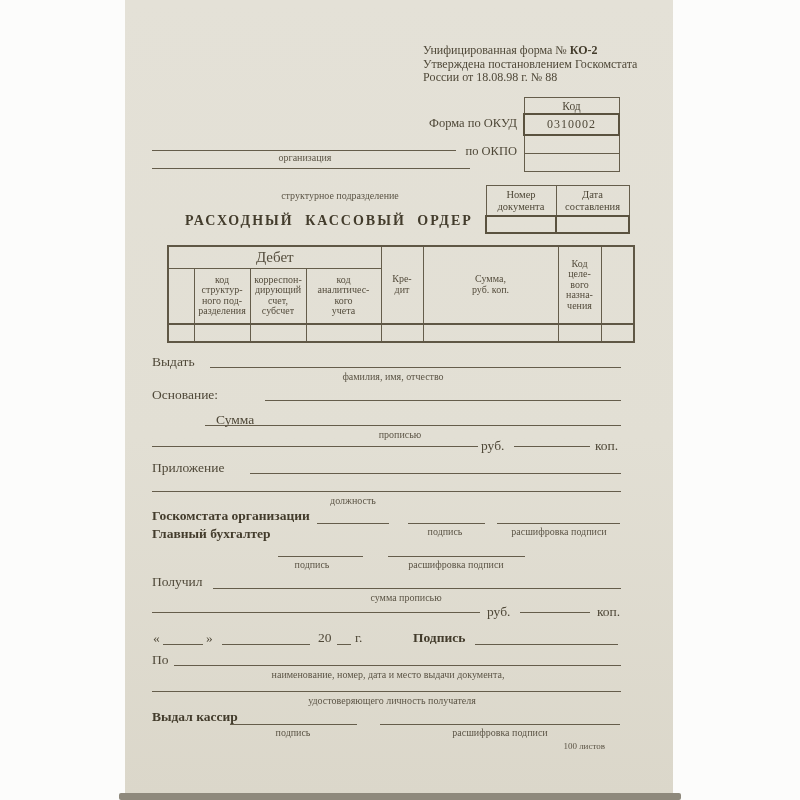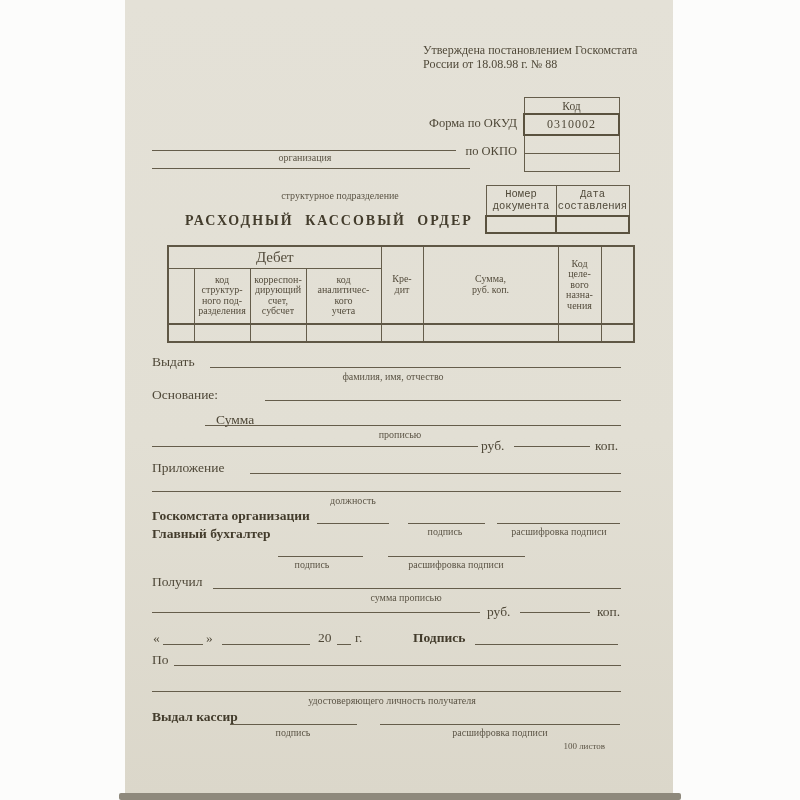--- a/index.html
+++ b/index.html
@@ -25,21 +25,21 @@
   table{border-collapse:collapse;table-layout:fixed;}
   td{padding:0;}
   
   .cbt{position:absolute;left:398px;top:97px;width:97px;border:1.5px solid #655d4b;}
   .cbt td{border:1px solid #655d4b;text-align:center;font-size:11.5px;color:#4f4838;}
   .cbt tr.head td{height:15px;}
   .cbt tr.val td{height:19px;border:2px solid #5a523f;font-size:12px;letter-spacing:1px;}
   .cbt tr.empty td{height:17px;}
   .rlbl{position:absolute;font-size:12.5px;color:#4f4838;text-align:right;white-space:nowrap;}
   
-  .docbox{position:absolute;left:360px;top:185px;border:1.5px solid #655d4b;font-family:Liberation Mono, monospace;}
+  .docbox{position:absolute;left:360px;top:185px;border:1.5px solid #655d4b;}
   .docbox td{border:1px solid #655d4b;text-align:center;vertical-align:middle;
     font-size:10.5px;line-height:11.5px;color:#4f4838;white-space:pre-line;}
   .docbox tr.h td{height:29px;}
   .docbox tr.v td{height:15px;border:2px solid #5a523f;}
   
   .title{position:absolute;left:60px;top:213px;width:280px;text-align:center;
     font-size:14px;font-weight:700;letter-spacing:2px;word-spacing:6px;color:#433c2c;white-space:nowrap;}
   
   .main{position:absolute;left:42px;top:245px;border:2px solid #5f5745;}
   .main td{border:1px solid #655d4b;text-align:center;vertical-align:middle;
@@ -47,20 +47,21 @@
   .main td.grp{font-size:15px;}
   .main tr.data td{border-top:2px solid #5f5745;height:16px;}
   .note{position:absolute;font-size:9px;color:#5b5445;text-align:right;white-space:nowrap;}
 </style>
 </head>
 <body>
 
 <div class="paper">
 
   <div class="hdr">
+    <div><span>Унифицированная форма № </span><span class="b">КО-2</span></div>
     <div>Утверждена постановлением Госкомстата</div>
     <div>России от 18.08.98 г. № 88</div>
   </div>
 
   <table class="cbt">
     <tbody>
         <tr class="head">
           <td>Код</td>
         </tr>
     <tr class="val">
@@ -204,20 +205,21 @@
   <div class="lbl" style="left:81px;top:631px;">»</div>
   <div class="ln" style="left:97px;top:644px;width:88px;"></div>
   <div class="lbl" style="left:193px;top:631px;">20</div>
   <div class="ln" style="left:212px;top:644px;width:14px;"></div>
   <div class="lbl" style="left:230px;top:631px;">г.</div>
   <div class="lbl b" style="left:288px;top:631px;">Подпись</div>
   <div class="ln" style="left:350px;top:644px;width:143px;"></div>
 
   <div class="lbl" style="left:27px;top:653px;">По</div>
   <div class="ln" style="left:49px;top:665px;width:447px;"></div>
+  <div class="cap" style="left:133px;top:670px;width:260px;">наименование, номер, дата и место выдачи документа,</div>
   <div class="ln" style="left:27px;top:691px;width:469px;"></div>
   <div class="cap" style="left:147px;top:696px;width:240px;">удостоверяющего личность получателя</div>
 
   <div class="lbl b" style="left:27px;top:710px;">Выдал кассир</div>
   <div class="ln" style="left:105px;top:724px;width:127px;"></div>
   <div class="cap" style="left:108px;top:728px;width:120px;">подпись</div>
   <div class="ln" style="left:255px;top:724px;width:240px;"></div>
   <div class="cap" style="left:295px;top:728px;width:160px;">расшифровка подписи</div>
 
   <div class="note" style="left:400px;top:741px;width:80px;">100 листов</div>

